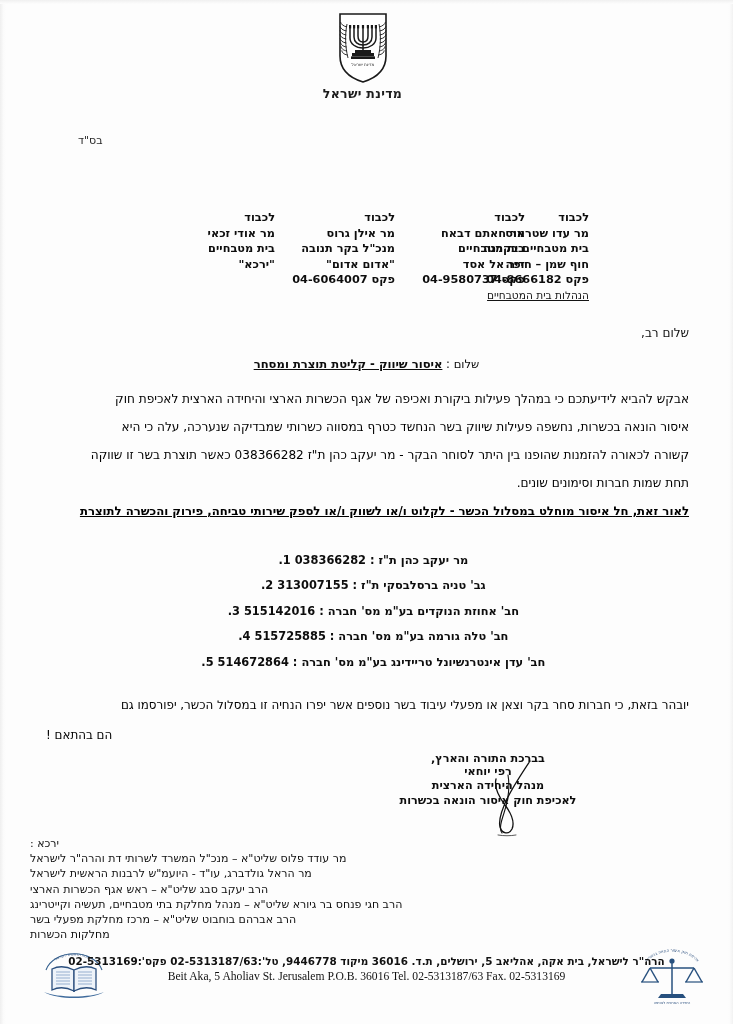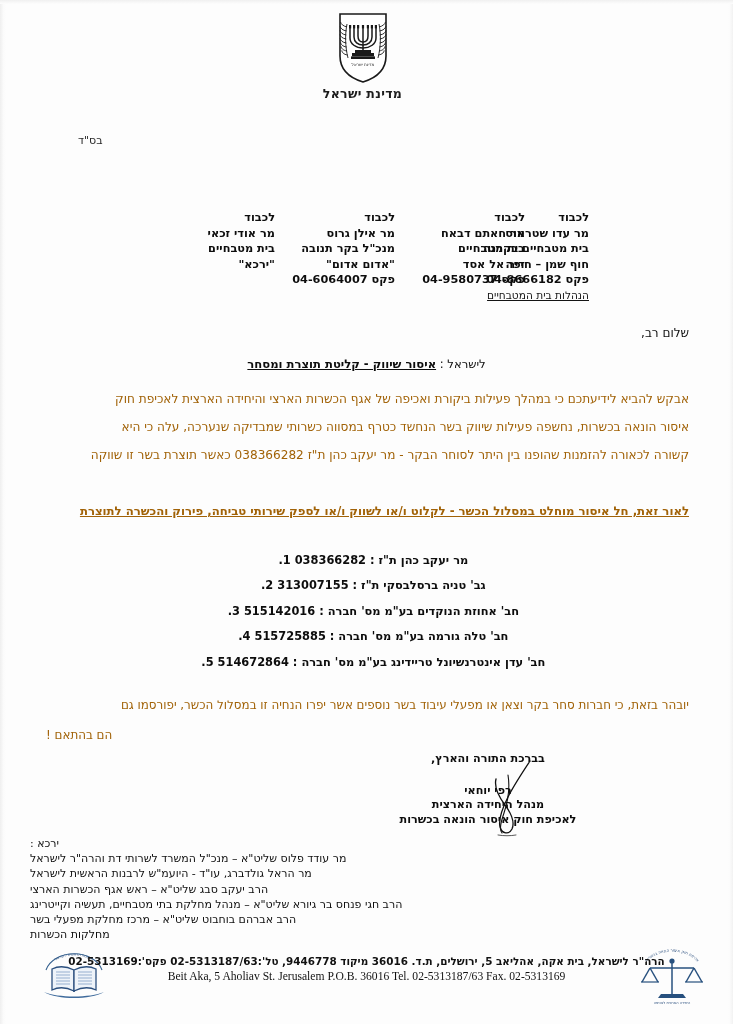--- a/index.html
+++ b/index.html
@@ -144,21 +144,21 @@
     font-weight: bold;
     text-decoration: underline;
   }
 
   .para {
     position: absolute;
     direction: rtl;
     text-align: justify;
     font-size: 12.1px;
     line-height: 28px;
-    color: #a16207;
+    color: #000000;
   }
   .para-1 {
     top: 385px;
     right: 44px;
     left: 46px;
   }
   .para-1 > span { display: block; white-space: nowrap; }
   .para-1 > span.last { text-align: right; }
 
   .para-2 {
@@ -220,21 +220,20 @@
     top: 752px;
     right: 135px;
     width: 220px;
     text-align: center;
     direction: rtl;
   }
   .signature .blessing {
     font-size: 11.2px;
     font-weight: bold;
     color: #0d0d0d;
-    margin-bottom: 19px;
     white-space: nowrap;
   }
   .signature .name {
     font-size: 11.2px;
     font-weight: bold;
     line-height: 14.4px;
     color: #0d0d0d;
     white-space: nowrap;
   }
   .signature .title {
@@ -407,28 +406,29 @@
       <div class="l">לכבוד</div>
       <div class="l">מר אודי זכאי</div>
       <div class="l">בית מטבחיים</div>
       <div class="l">"ירכא"</div>
     </div>
   </div>
 
   <div class="greeting">שלום רב,</div>
 
   <div class="subject">
-    <span class="lbl">לישראל :</span>
+    <span class="lbl">שלום :</span>
     <span class="val">איסור שיווק - קליטת תוצרת ומסחר</span>
   </div>
 
   <div class="para para-1">
     <span>אבקש להביא לידיעתכם כי במהלך פעילות ביקורת ואכיפה של אגף הכשרות הארצי והיחידה הארצית לאכיפת חוק</span>
     <span>איסור הונאה בכשרות, נחשפה פעילות שיווק בשר הנחשד כטרף במסווה כשרותי שמבדיקה שנערכה, עלה כי היא</span>
     <span>קשורה לכאורה להזמנות שהופנו בין היתר לסוחר הבקר - מר יעקב כהן ת"ז 038366282 כאשר תוצרת בשר זו שווקה</span>
+    <span class="last">תחת שמות חברות וסימונים שונים.</span>
   </div>
 
   <div class="para para-2">
     <span>לאור זאת, חל איסור מוחלט במסלול הכשר - לקלוט ו/או לשווק ו/או לספק שירותי טביחה, פירוק והכשרה לתוצרת</span>
   </div>
 
   <ol class="supplier-list">
     <li>
       <span class="txt">מר יעקב כהן ת"ז : 038366282</span>
       <span class="num">1.</span>

